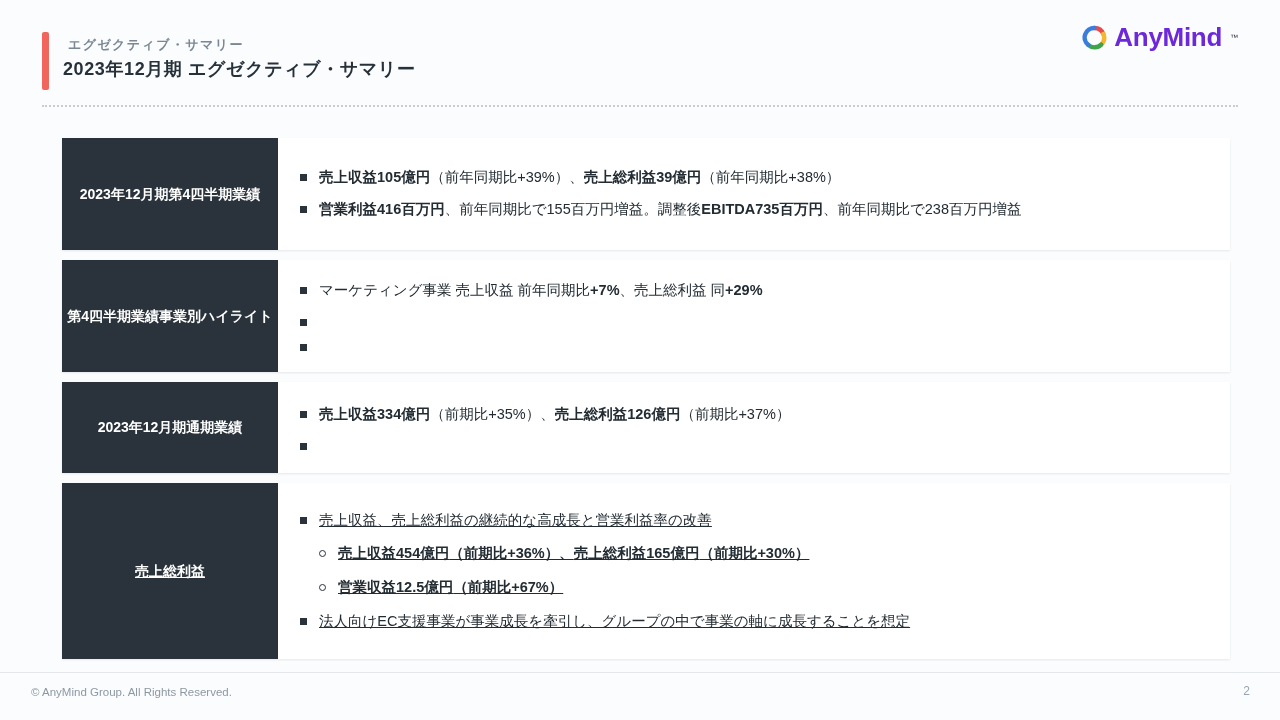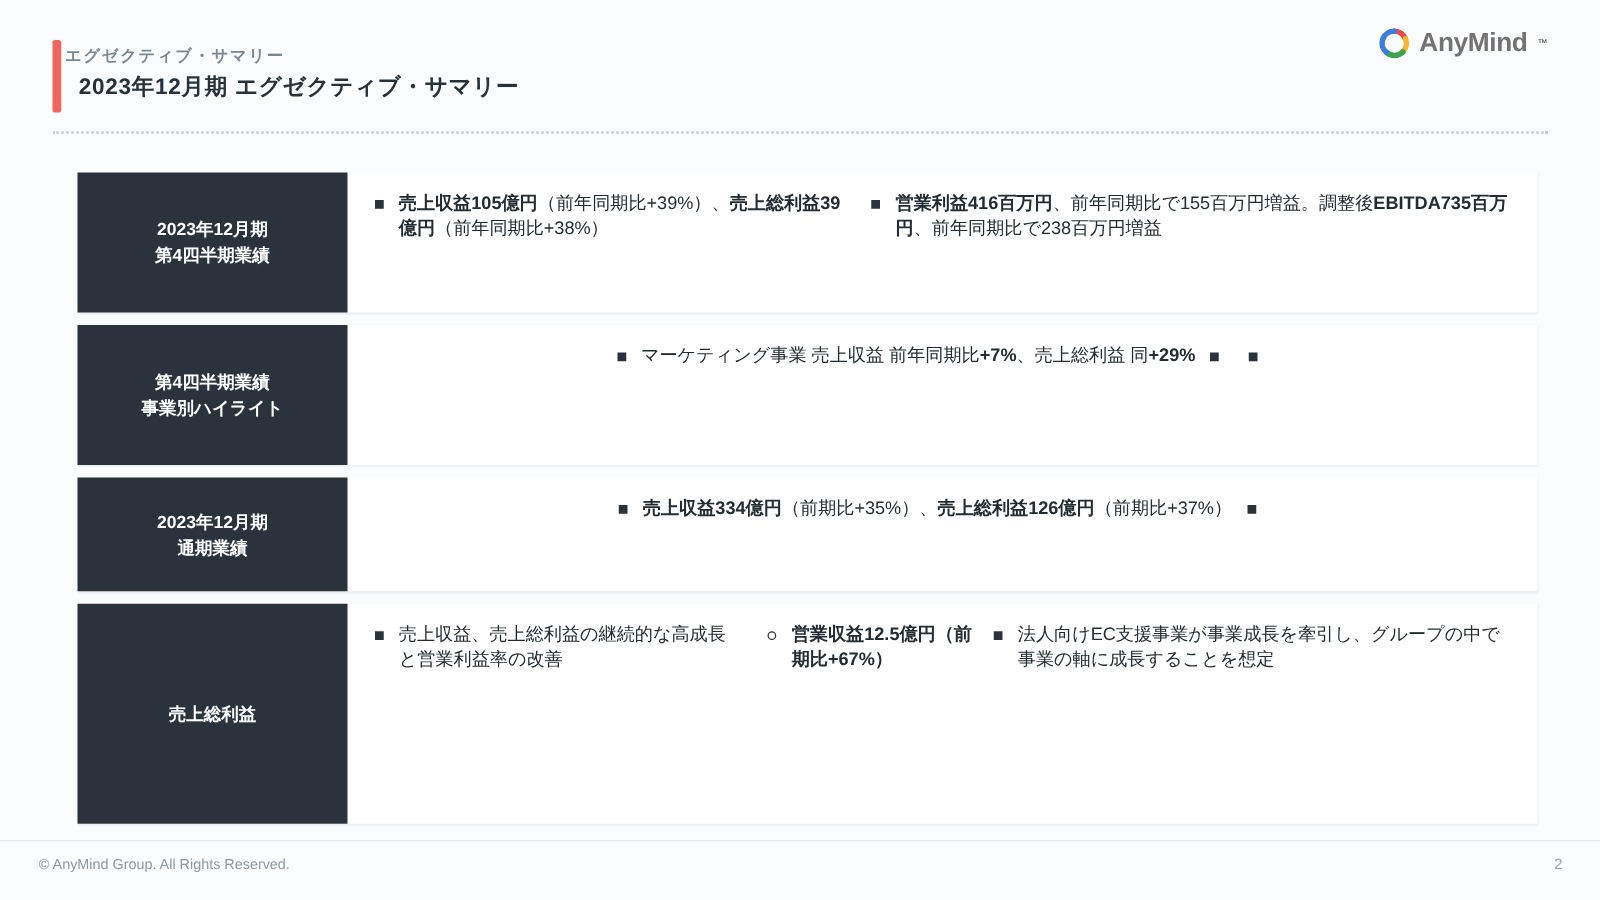--- a/index.html
+++ b/index.html
@@ -32,21 +32,21 @@
     position: absolute;
     left: 42px;
     top: 32px;
     width: 7px;
     height: 58px;
     background: #f1665c;
     border-radius: 2px;
   }
   .eyebrow {
     position: absolute;
-    left: 52px;
+    left: 68px;
     top: 36px;
     font-size: 13px;
     letter-spacing: 1.4px;
     color: #7b8794;
     font-weight: bold;
   }
   .title {
     position: absolute;
     left: 63px;
     top: 57px;
@@ -62,23 +62,23 @@
     display: flex;
     align-items: center;
     gap: 7px;
   }
   .logo-mark {
     width: 25px;
     height: 25px;
     position: relative;
   }
   .logo-text {
-    font-size: 21px;
-    font-weight: bold;
-    color: #737373;
+    font-size: 26px;
+    font-weight: bold;
+    color: #6d28d9;
     letter-spacing: -0.3px;
   }
   .logo-tm {
     font-size: 8px;
     color: #2b3640;
     vertical-align: super;
     margin-left: 1px;
   }
   .header-rule {
     position: absolute;
@@ -101,36 +101,36 @@
     margin-bottom: 10px;
     background: #ffffff;
     box-shadow: 0 1px 2px rgba(40,50,60,0.10);
   }
   .row-label {
     width: 216px;
     min-width: 216px;
     background: #2a333c;
     color: #ffffff;
     display: flex;
-    flex-direction: column;
+    flex-direction: row;
     align-items: center;
     justify-content: center;
     text-align: center;
     font-size: 14px;
     font-weight: bold;
     line-height: 1.5;
     padding: 6px 4px;
     box-sizing: border-box;
   }
   .row-body {
     flex: 1;
     padding: 16px 18px 16px 22px;
     box-sizing: border-box;
     display: flex;
-    flex-direction: row;
+    flex-direction: column;
     justify-content: center;
     gap: 12px;
   }
   .bullet {
     display: flex;
     align-items: flex-start;
     font-size: 14.5px;
     line-height: 1.35;
     color: #232c33;
   }
@@ -156,21 +156,21 @@
     box-sizing: border-box;
   }
   .bullet.sub {
     padding-left: 19px;
     font-weight: bold;
   }
   .bullet .txt b { font-weight: bold; }
   .row-1 .row-label, .row-1 .row-body { height: 112px; }
   .row-2 .row-label, .row-2 .row-body { height: 112px; }
   .row-3 .row-label, .row-3 .row-body { height: 91px; }
-  .row-4 .row-label, .row-4 .row-body { height: 176px; }
+  .row-4 .row-label, .row-4 .row-body { height: 176px; text-decoration: underline; }
   .row-4 .row-body { gap: 14px; }
   
   .footer-rule {
     position: absolute;
     left: 0;
     top: 672px;
     width: 1280px;
     border-top: 1px solid #e3e7ec;
   }
   .copyright {
@@ -268,20 +268,24 @@
         <div class="row-label">
           <span>売上総利益</span>
         </div>
         <div class="row-body">
           <div class="bullet">
             <span class="mark-sq"></span>
             <span class="txt">売上収益、売上総利益の継続的な高成長と営業利益率の改善</span>
           </div>
           <div class="bullet sub">
             <span class="mark-ci"></span>
+            <span class="txt"><b>売上収益454億円</b>（前期比+36%）、<b>売上総利益165億円</b>（前期比+30%）</span>
+          </div>
+          <div class="bullet sub">
+            <span class="mark-ci"></span>
             <span class="txt"><b>営業収益12.5億円</b>（前期比+67%）</span>
           </div>
           <div class="bullet">
             <span class="mark-sq"></span>
             <span class="txt">法人向けEC支援事業が事業成長を牽引し、グループの中で事業の軸に成長することを想定</span>
           </div>
         </div>
       </div>
     </div>
 

